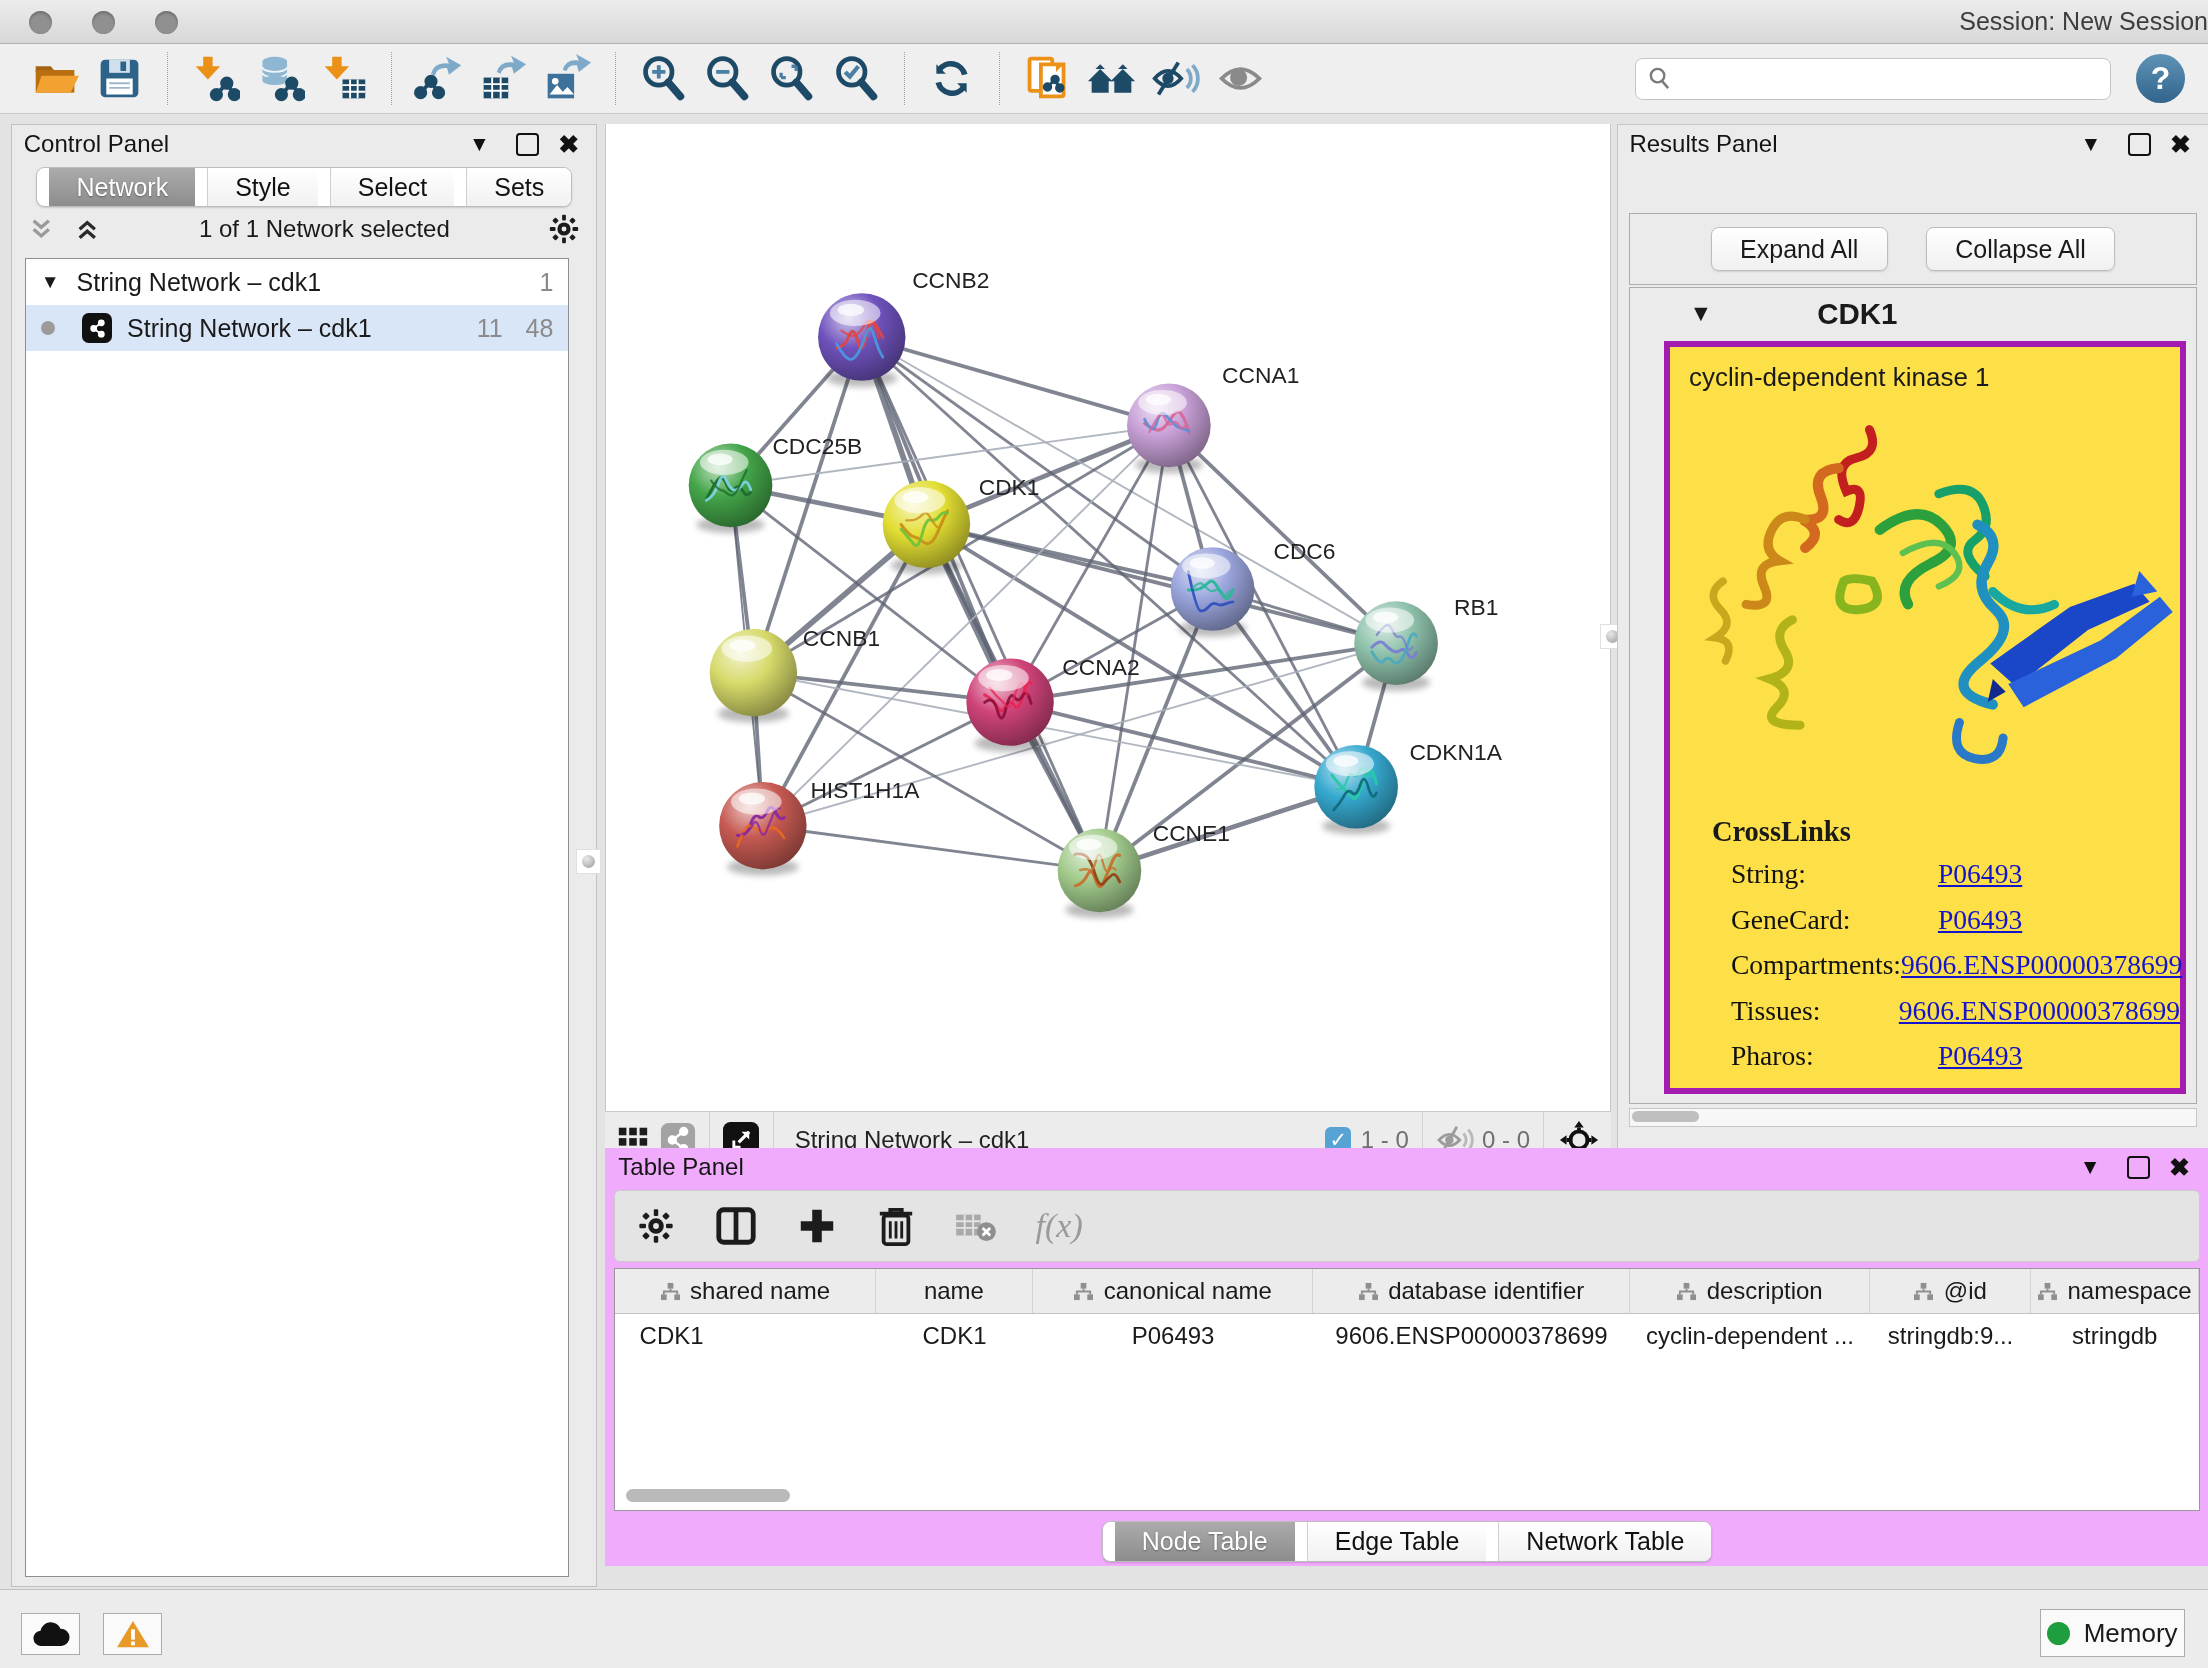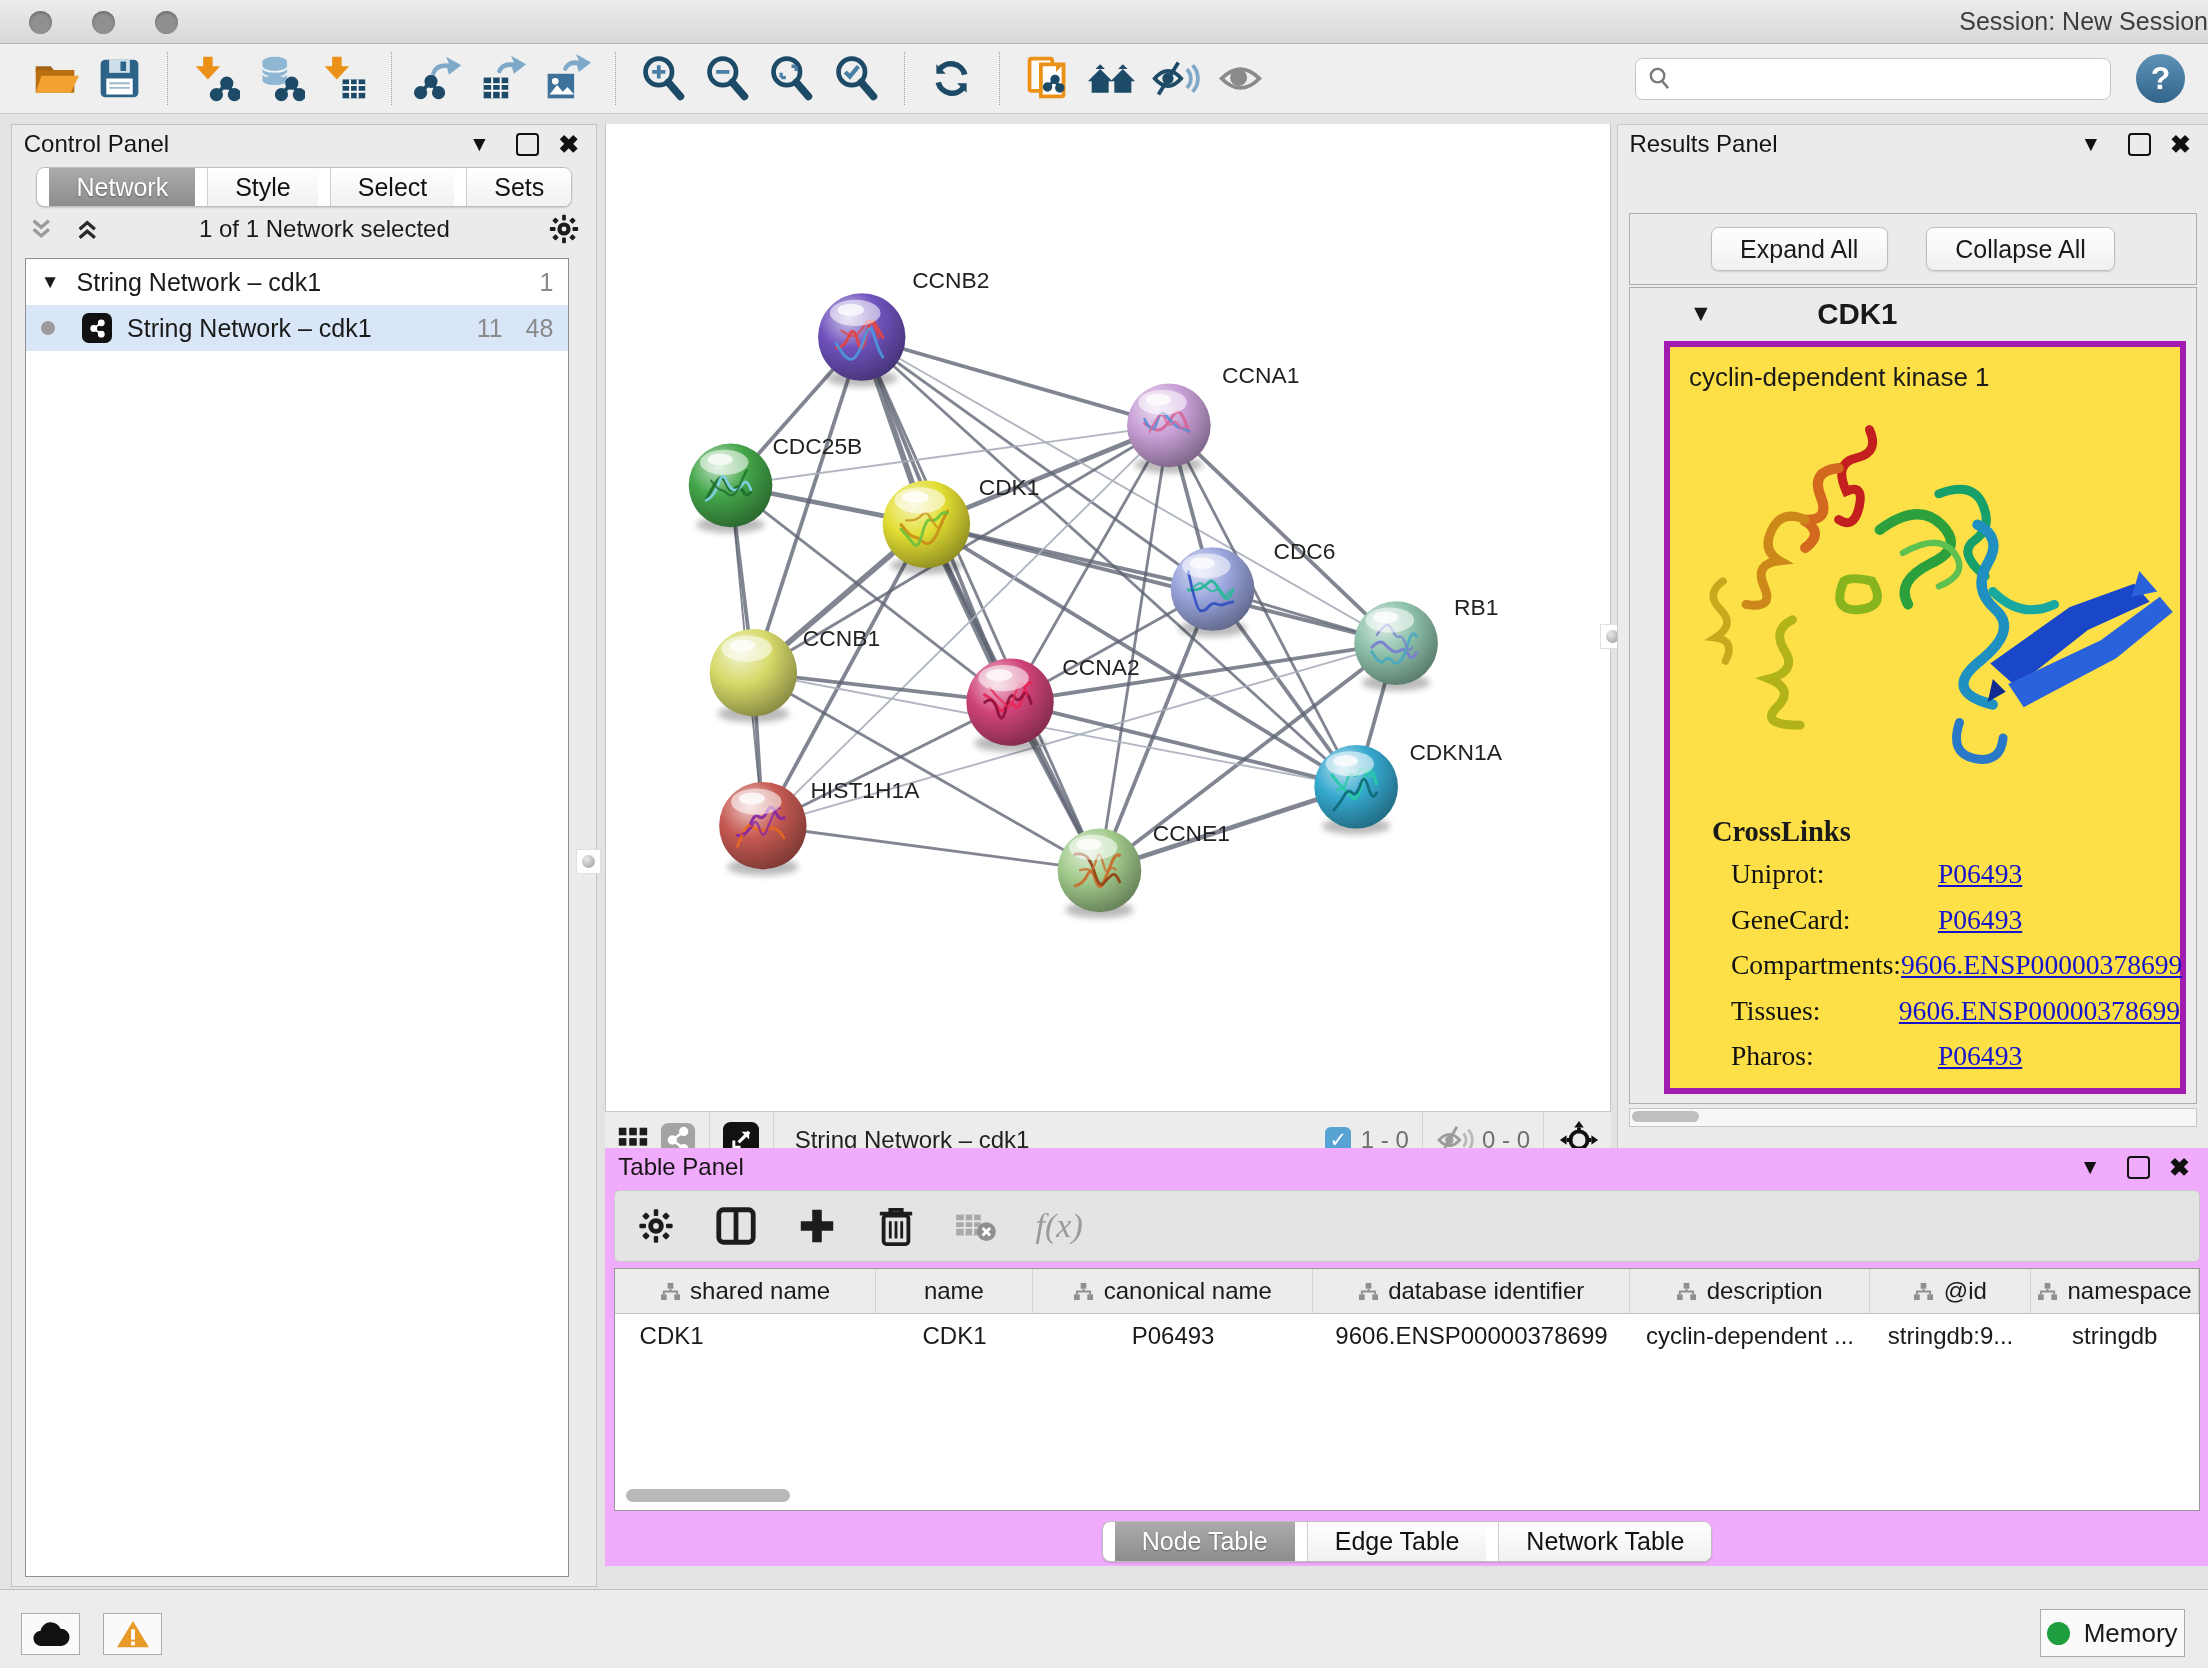--- a/index.html
+++ b/index.html
@@ -725,21 +725,21 @@
           </g>
           <path d="M236 204l62-44 50-18 12 14-48 22-56 44z" fill="#1a46c8"></path>
           <path d="M250 220l72-34 46-34 10 12-44 36-72 38z" fill="#2a62dc"></path>
           <path d="M238 216l10 10-14 8z" fill="#102a90"></path>
           <path d="M352 132l14 16-20 4z" fill="#2a62dc"></path>
         </svg>
       </div>
       <div class="clhead">CrossLinks</div>
       <div id="crosslinks">
           <div class="clrow">
-            <span class="lb">Uniprot:</span>
+            <span class="lb">String:</span>
             <a href="#">P06493</a>
           </div>
           <div class="clrow">
             <span class="lb">GeneCard:</span>
             <a href="#">P06493</a>
           </div>
           <div class="clrow">
             <span class="lb">Compartments:</span>
             <a href="#">9606.ENSP00000378699</a>
           </div>

